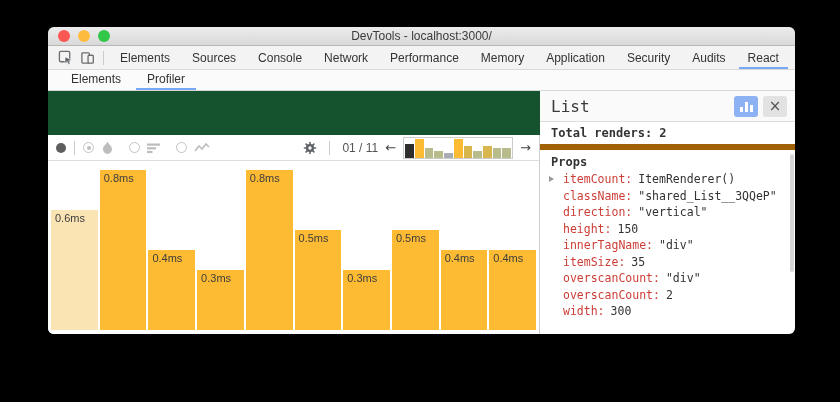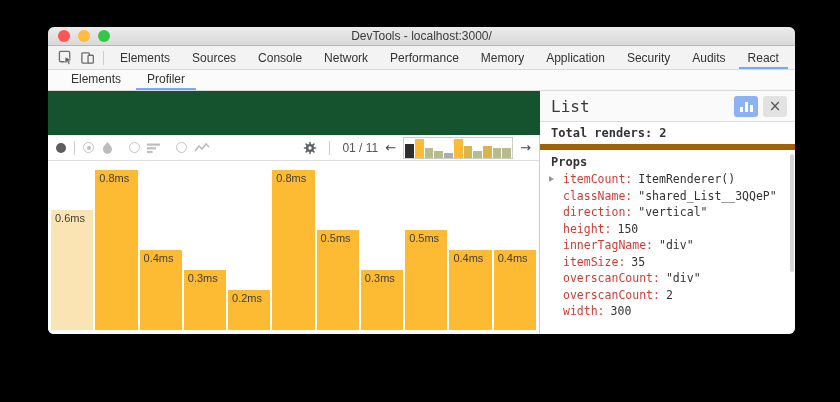--- a/index.html
+++ b/index.html
@@ -180,23 +180,20 @@
           </div>
           <div class="bar" style="height: 100%; background: rgb(253, 187, 52);">
             <span class="bar-label">0.8ms</span>
           </div>
           <div class="bar" style="height: 50%; background: rgb(253, 187, 52);">
             <span class="bar-label">0.4ms</span>
           </div>
           <div class="bar" style="height: 37.5%; background: rgb(253, 187, 52);">
             <span class="bar-label">0.3ms</span>
           </div>
-          <div class="bar" style="height: 25%; background: rgb(253, 187, 52);">
-            <span class="bar-label">0.2ms</span>
-          </div>
           <div class="bar" style="height: 100%; background: rgb(253, 187, 52);">
             <span class="bar-label">0.8ms</span>
           </div>
           <div class="bar" style="height: 62.5%; background: rgb(253, 187, 52);">
             <span class="bar-label">0.5ms</span>
           </div>
           <div class="bar" style="height: 37.5%; background: rgb(253, 187, 52);">
             <span class="bar-label">0.3ms</span>
           </div>
           <div class="bar" style="height: 62.5%; background: rgb(253, 187, 52);">

